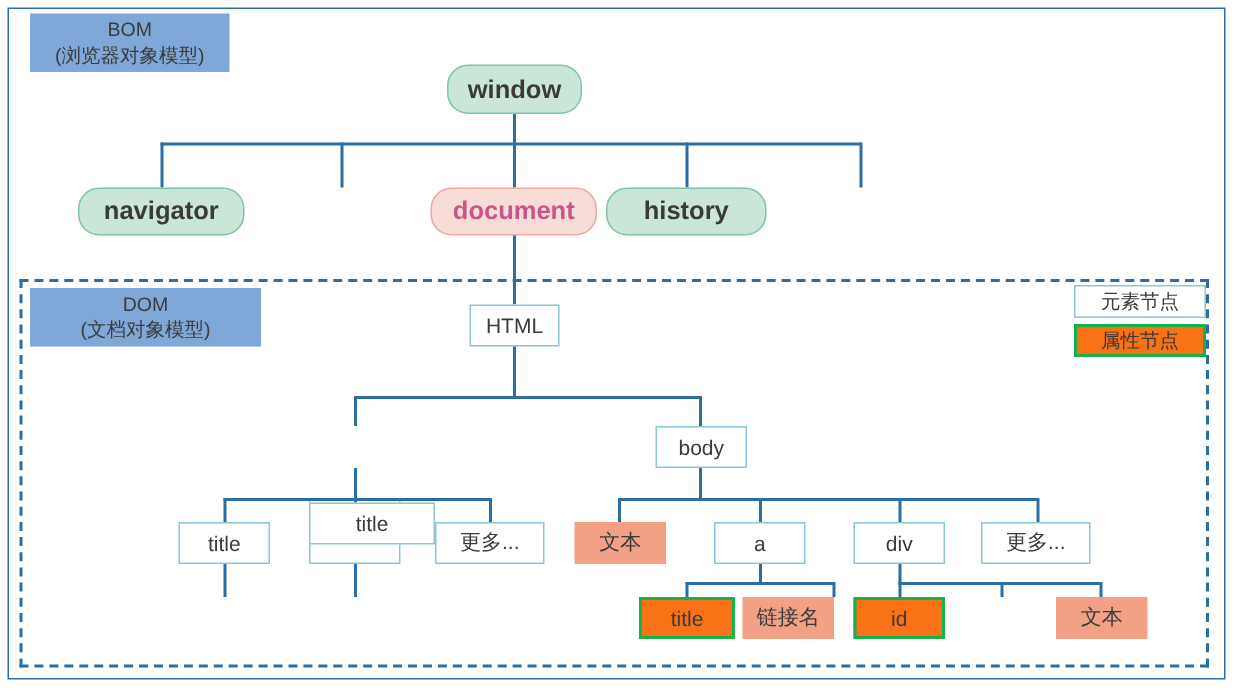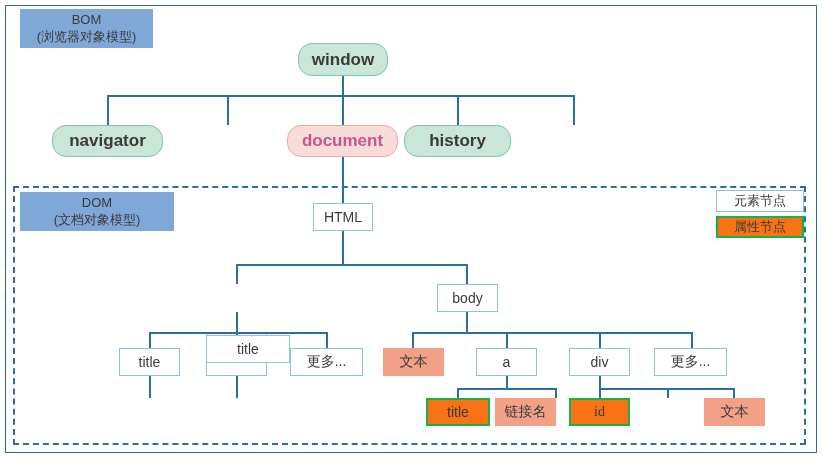--- a/index.html
+++ b/index.html
@@ -185,21 +185,21 @@
 
   <div class="node attribute" style="left:426px; top:398px; width:64px; height:28px;">title</div>
   <div class="node text" style="left:495px; top:398px; width:61px; height:28px;">链接名</div>
 
   <div class="ln lnv" style="left:599px; top:376px; height:13px;"></div>
   <div class="ln lnh" style="left:599px; top:388px; width:135px;"></div>
   <div class="ln lnv" style="left:599px; top:388px; height:10px;"></div>
   <div class="ln lnv" style="left:667px; top:388px; height:10px;"></div>
   <div class="ln lnv" style="left:733px; top:388px; height:10px;"></div>
 
-  <div class="node attribute" style="left:569px; top:398px; width:61px; height:28px;font-family:Liberation Serif, serif;">id</div>
+  <div class="node attribute" style="left:569px; top:398px; width:61px; height:28px;">id</div>
   <div class="node text" style="left:704px; top:398px; width:61px; height:28px;">文本</div>
 
   <div id="legend">
     <div class="legend-item node element" style="position:relative; border:1.2px solid #8ec4d6;">元素节点</div>
     <div class="legend-item node attribute" style="position:relative;">属性节点</div>
   </div>
 
 </div>
 
 </body></html>

